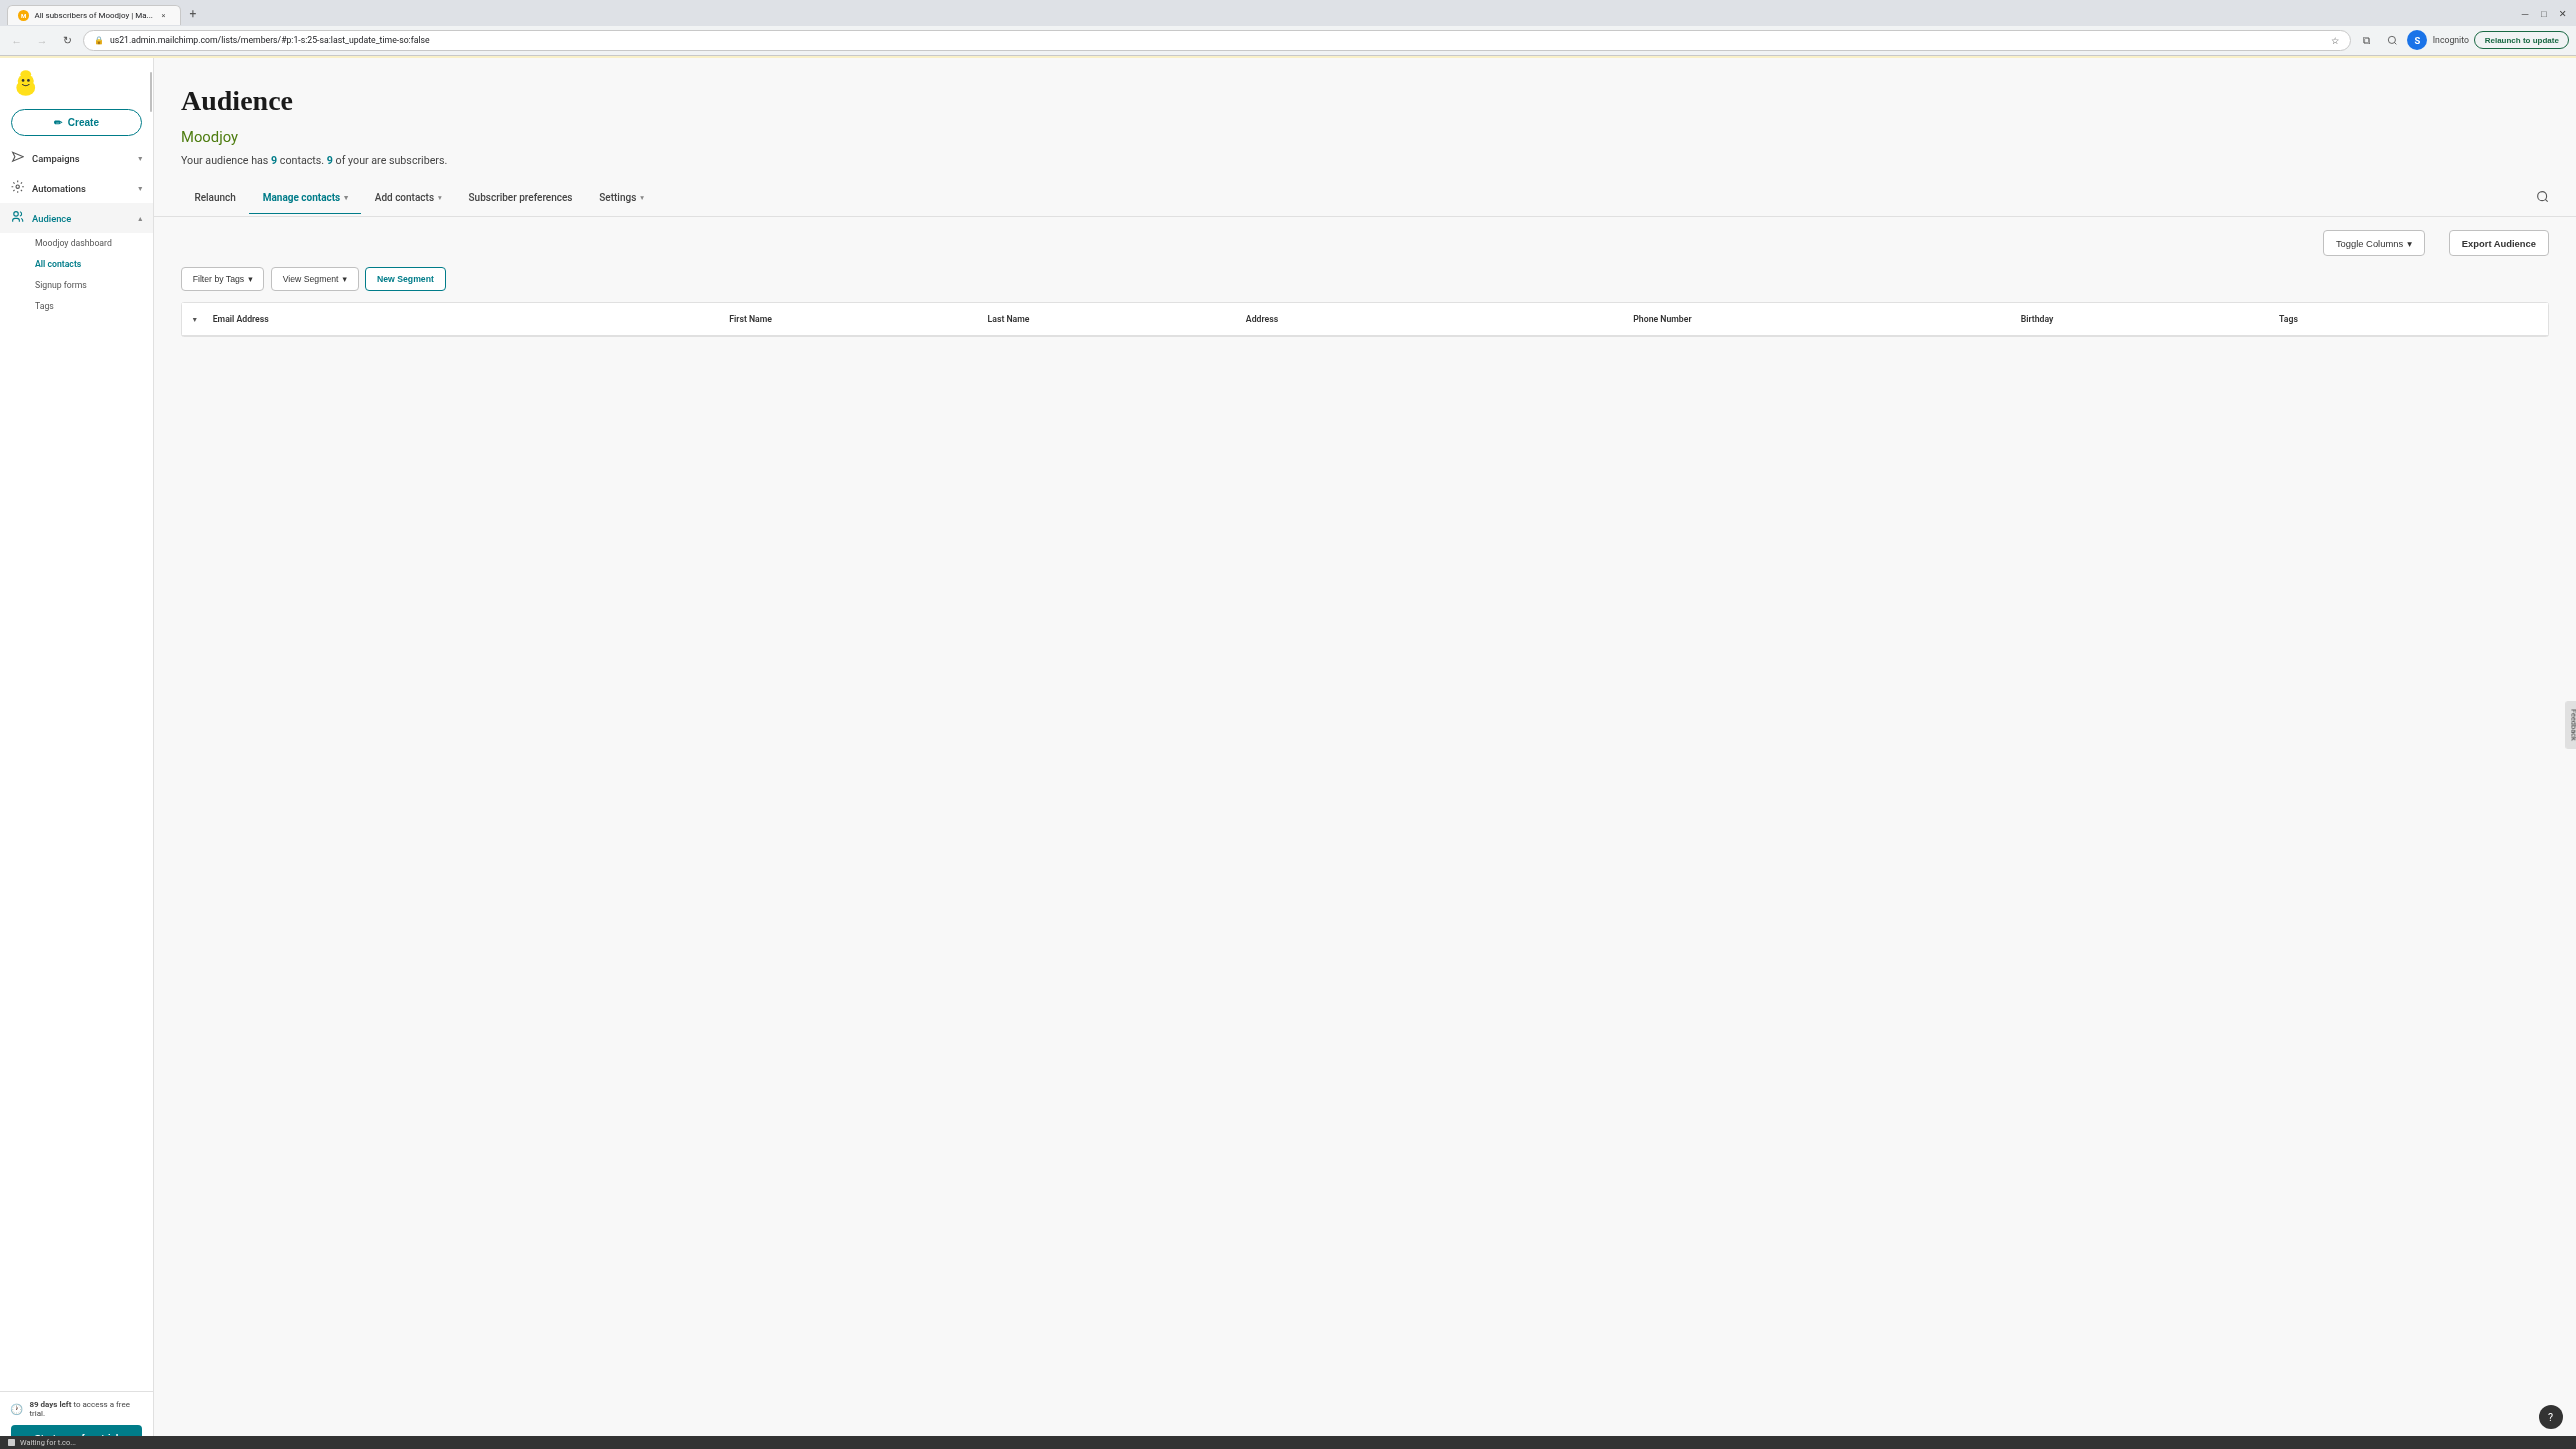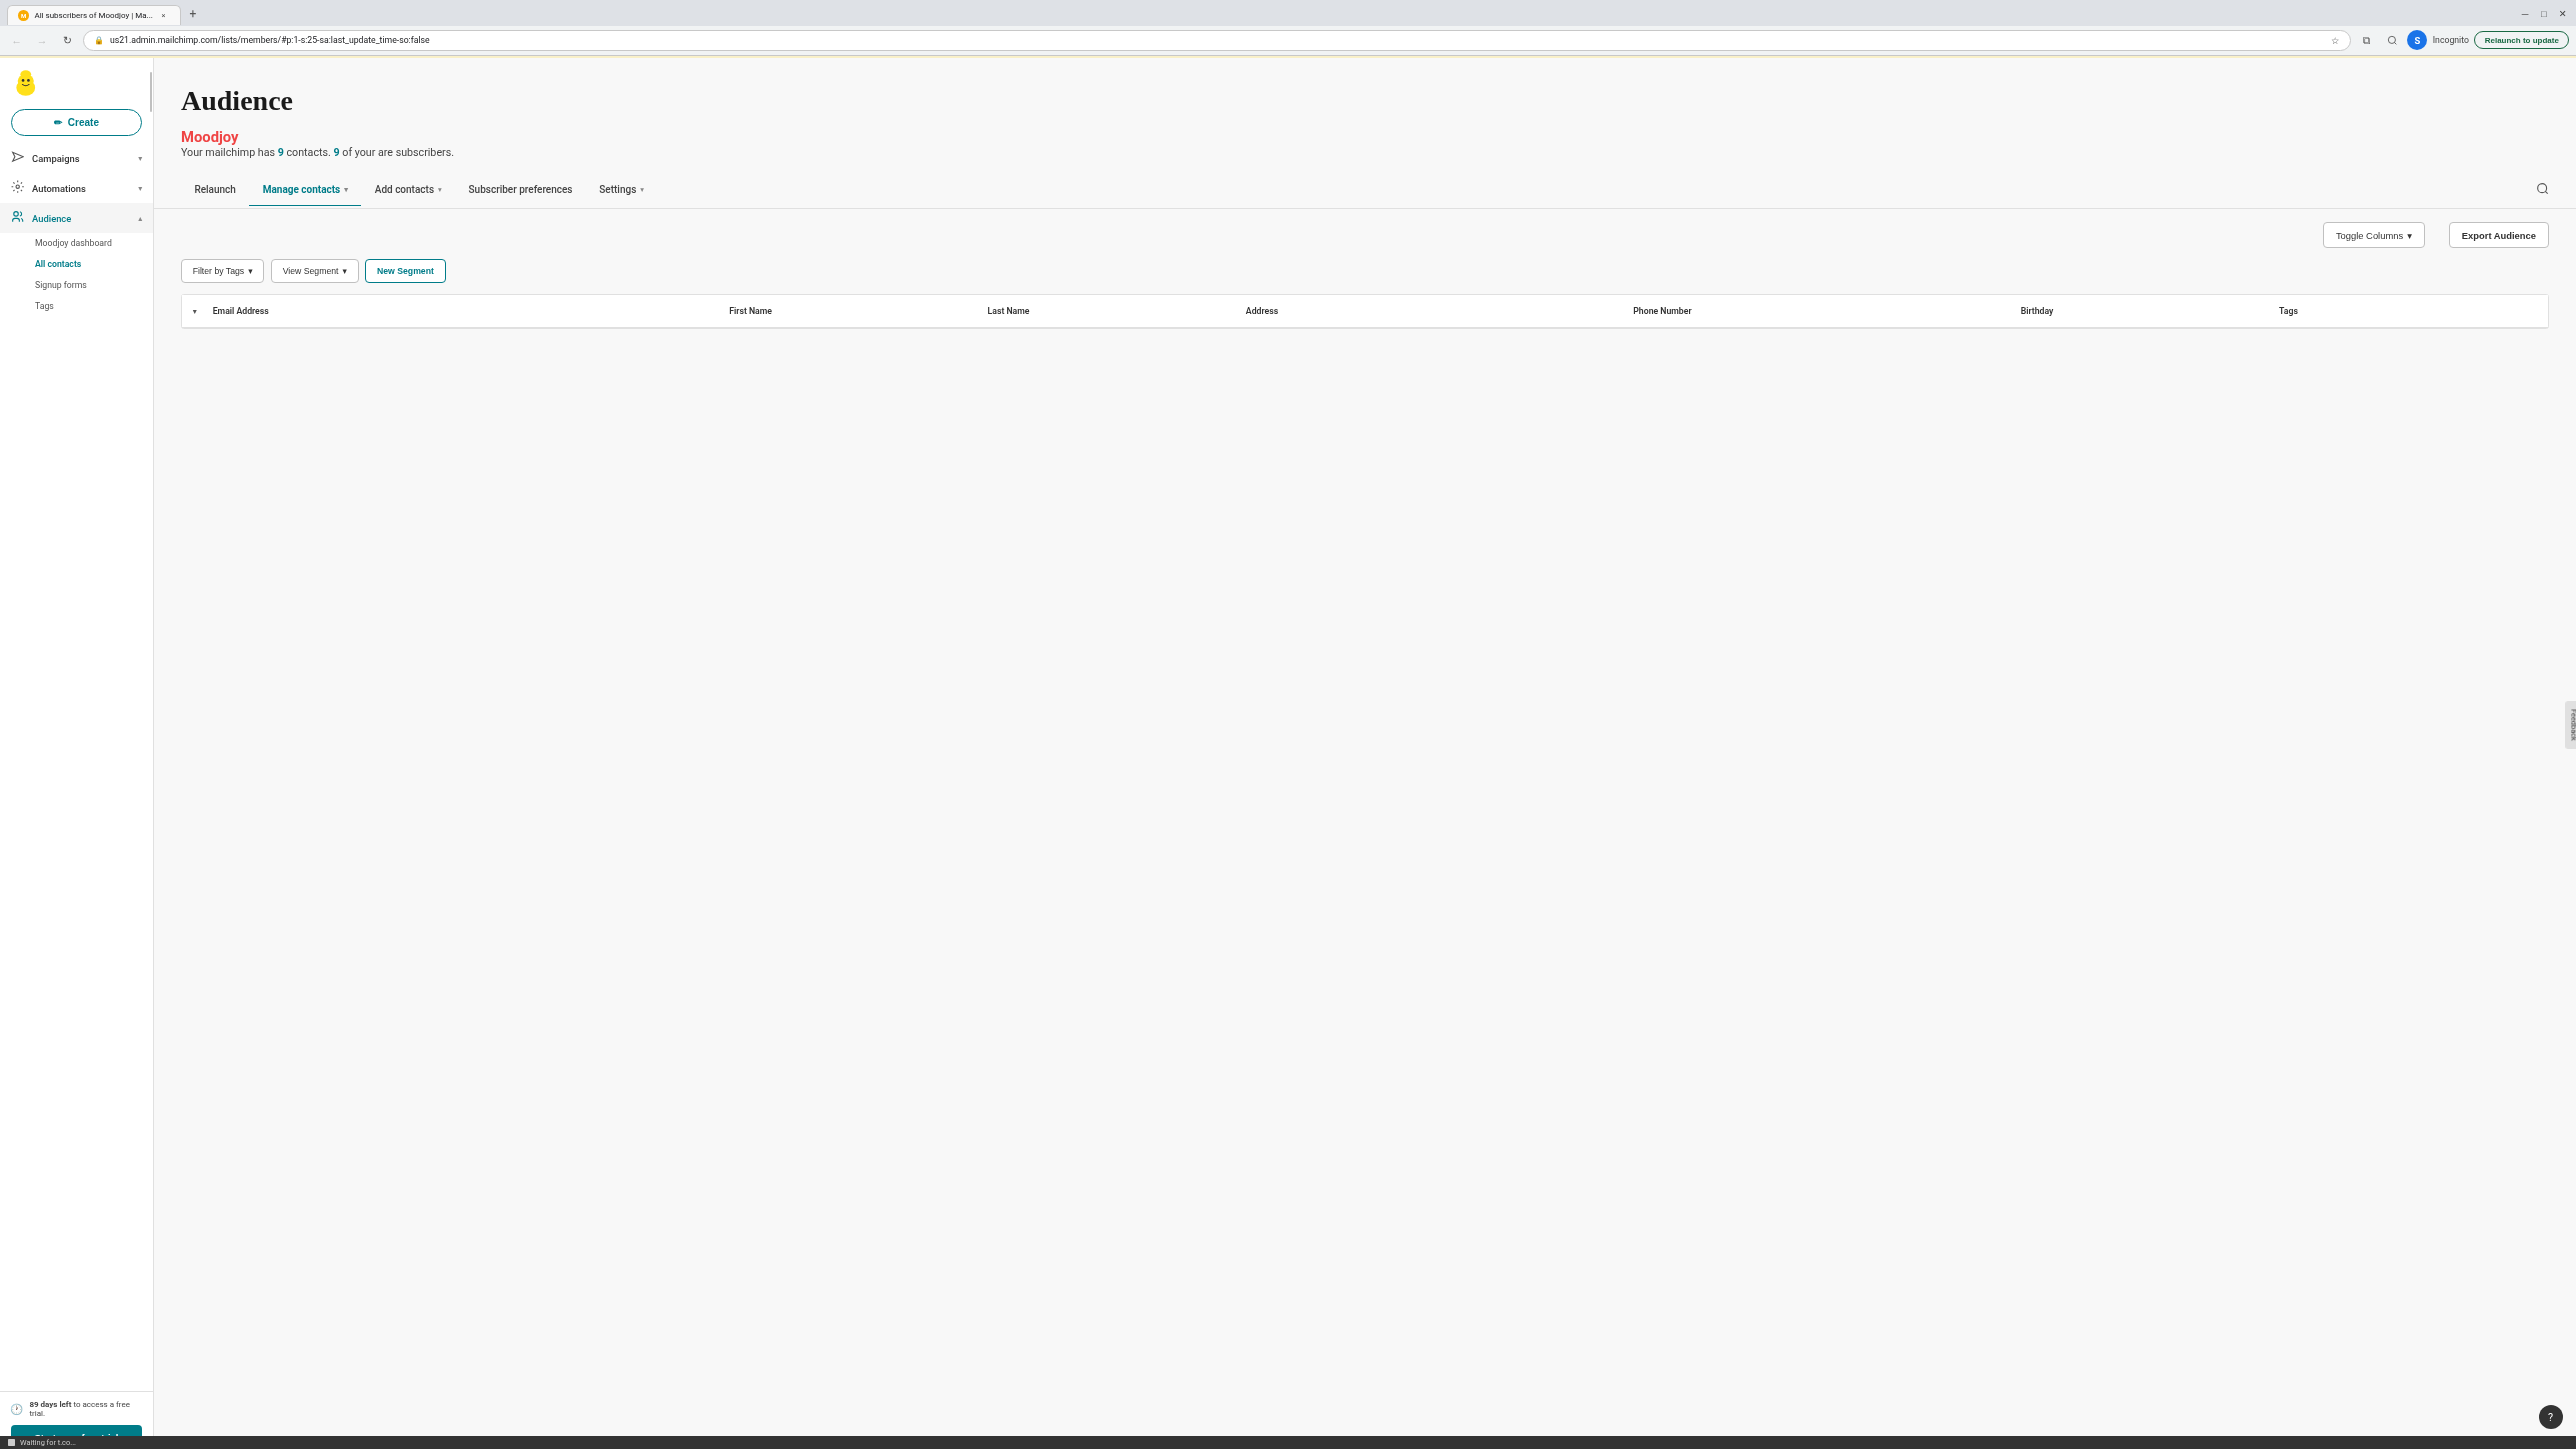--- a/index.html
+++ b/index.html
@@ -266,22 +266,23 @@
     }
     .page-title {
       font-size: 28px;
       font-weight: 800;
       color: #1a1a1a;
       font-family: Georgia, serif;
       margin-bottom: 10.7px;
     }
     .audience-name {
       font-size: 14.8px;
-      font-weight: 700;
-      color: #ef4444;
+      font-weight: 400;
+      color: #4d7c0f;
+      margin-bottom: 8px;
     }
     .audience-stats {
       font-size: 10.7px;
       color: #444;
     }
     .stat-highlight {
       color: #007c89;
       font-weight: 700;
     }
 
@@ -592,21 +593,21 @@
       <div class="sidebar-resize"></div>
     </div>
   </div>
 
   <div class="main-content">
 
     <div class="page-header">
       <h1 class="page-title">Audience</h1>
       <div class="audience-name">Moodjoy</div>
       <div class="audience-stats">
-        <span>Your mailchimp has </span>
+        <span>Your audience has </span>
         <span class="stat-highlight">9</span>
         <span> contacts. </span>
         <span class="stat-highlight">9</span>
         <span> of your are subscribers.</span>
       </div>
     </div>
 
     <div class="content-nav">
       <div class="content-tab">
         <span>Relaunch</span>

